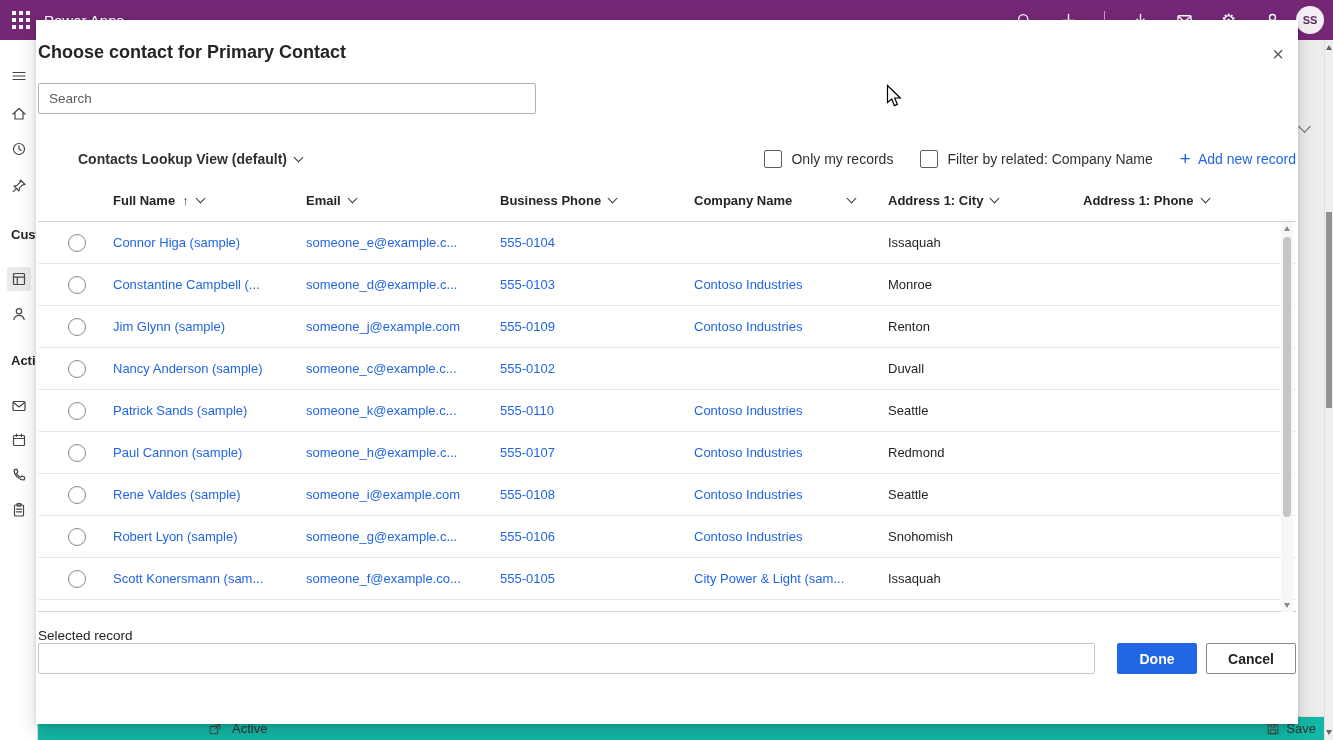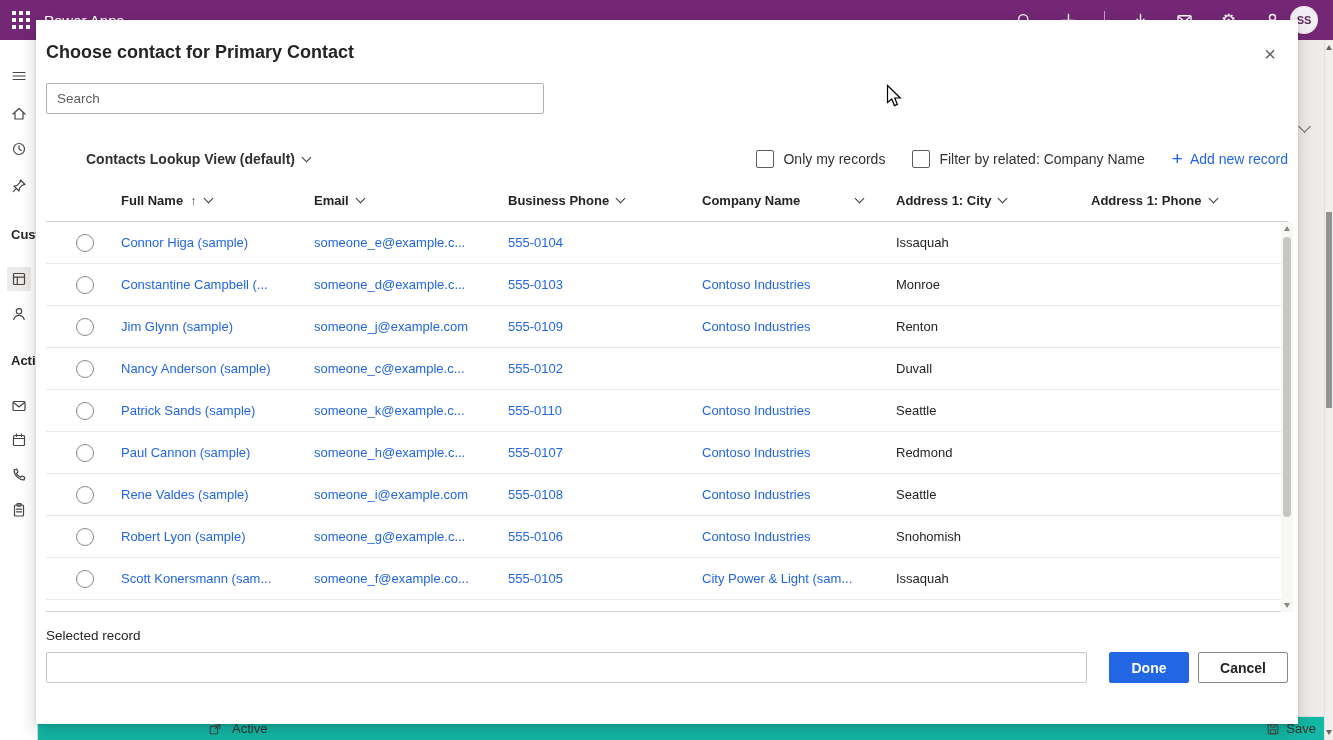--- a/index.html
+++ b/index.html
@@ -10,21 +10,21 @@
   
   .app-header { position:absolute; left:0; top:0; width:1333px; height:40px; background:#742774; display:flex; align-items:center; z-index:1; }
   .waffle { margin-left:12px; display:grid; grid-template-columns:repeat(3,4px); grid-gap:3px; cursor:pointer; }
   .waffle span { width:4px; height:4px; background:#fff; }
   .brand { color:#fff; font-size:15px; margin-left:14px; white-space:nowrap; }
   .header-icons { position:absolute; right:52px; top:0; height:40px; display:flex; align-items:center; gap:27px; }
   .hicon { width:17px; height:17px; color:#fff; cursor:pointer; }
   .hicon svg { width:17px; height:17px; stroke:#fff; fill:none; stroke-width:1.4; stroke-linecap:round; stroke-linejoin:round; }
   .hdr-divider { width:1px; height:18px; background:rgba(255,255,255,.55); }
   .gear-glyph { font-size:17px; line-height:17px; text-align:center; }
-  .avatar { position:absolute; right:15px; top:6px; width:28px; height:28px; border-radius:50%; background:#f3eef3; color:#5c2d5c; font-size:11px; font-weight:700; display:flex; align-items:center; justify-content:center; cursor:pointer; }
+  .avatar { position:absolute; right:9px; top:6px; width:28px; height:28px; border-radius:50%; background:#f3eef3; color:#5c2d5c; font-size:11px; font-weight:700; display:flex; align-items:center; justify-content:center; cursor:pointer; }
 
   
   .sidebar { position:absolute; left:0; top:40px; bottom:0; width:38px; background:#fff; border-right:1px solid #e1dfdd; z-index:1; overflow:hidden; }
   .side-item { position:absolute; left:11px; width:16px; height:16px; cursor:pointer; }
   .side-item svg { width:16px; height:16px; stroke:#484644; fill:none; stroke-width:1.2; stroke-linecap:round; stroke-linejoin:round; }
   .side-label { position:absolute; left:11px; font-size:13px; font-weight:600; color:#242424; white-space:nowrap; }
   .side-sel { position:absolute; left:7px; top:227px; width:24px; height:24px; background:#edebe9; border-radius:2px; }
 
   
   .page-scrollbar { position:absolute; right:0; top:40px; bottom:0; width:9px; background:#f0efee; border-left:1px solid #e3e1df; z-index:1; }
@@ -35,21 +35,21 @@
   .bg-chev { position:absolute; left:1300px; top:122px; width:9px; height:9px; border-right:1.6px solid #605e5c; border-bottom:1.6px solid #605e5c; transform:rotate(45deg); z-index:1; }
 
   
   .status-bar { position:absolute; left:38px; right:9px; bottom:0; height:24px; background:#14b8a6; border-top:1px solid #e1dfdd; z-index:1; display:flex; align-items:center; }
   .status-left { margin-left:170px; display:flex; align-items:center; gap:10px; }
   .status-left svg, .save-btn svg { width:14px; height:14px; stroke:#484644; fill:none; stroke-width:1.2; stroke-linecap:round; stroke-linejoin:round; }
   .status-text, .save-text { font-size:13px; color:#323130; white-space:nowrap; }
   .save-btn { margin-left:auto; margin-right:8px; display:flex; align-items:center; gap:6px; cursor:pointer; }
 
   
-  .modal { position:absolute; left:36px; top:20px; width:1262px; height:704px; background:#fff; z-index:5; padding:0 10px;
+  .modal { position:absolute; left:36px; top:20px; width:1262px; height:704px; background:#fff; z-index:5; padding:0 2px;
            box-shadow:0 8px 18px rgba(0,0,0,.16), 0 1px 4px rgba(0,0,0,.12); }
   .modal-head { padding-top:22px; display:flex; align-items:flex-start; justify-content:space-between; }
   .dialog-title { font-size:18px; font-weight:600; color:#252423; }
   .close-btn { border:none; background:none; font-size:20px; line-height:20px; color:#605e5c; cursor:pointer; margin-top:2px; margin-right:12px; }
   .search-input { margin-top:19px; width:498px; height:31px; border:1px solid #b3b0ad; border-radius:2px; padding:0 10px; font-size:13.5px; color:#252423; display:block; }
   .search-input::placeholder { color:#605e5c; }
   .toolbar { margin-top:33px; display:flex; align-items:center; justify-content:space-between; height:24px; }
   .view-sel { display:flex; align-items:center; font-size:14px; font-weight:600; color:#323130; cursor:pointer;margin-left:40px; }
   .toolbar-right { display:flex; align-items:center; gap:27px; }
   .cb-group { display:flex; align-items:center; gap:9px; font-size:14px; color:#323130; cursor:pointer; }
@@ -76,21 +76,21 @@
   .col-city  { width:195px; }
   .col-addr  { flex:1; }
 
   
   .grid-scrollbar { position:absolute; left:1245px; top:202px; width:12px; height:390px; background:#f8f7f6; }
   .gs-thumb { position:absolute; left:2px; width:8px; top:15px; height:280px; background:#c8c6c4; border-radius:4px; }
   .gs-up { position:absolute; top:4px; left:2.5px; width:0; height:0; border-left:3.5px solid transparent; border-right:3.5px solid transparent; border-bottom:5px solid #8a8886; }
   .gs-down { position:absolute; bottom:4px; left:2.5px; width:0; height:0; border-left:3.5px solid transparent; border-right:3.5px solid transparent; border-top:5px solid #8a8886; }
 
   .selected-label { margin-top:16px; font-size:13.5px; color:#252423; }
-  .modal-footer { margin-top:9px; display:flex; align-items:center; }
+  .modal-footer { display:flex; align-items:center; }
   .selected-input { flex:1; height:31px; border:1px solid #c8c6c4; border-radius:2px; padding:0 10px; font-size:13.5px; }
   .done-btn { margin-left:22px; width:80px; height:31px; background:#2266E3; border:1px solid #2266E3; border-radius:2px; color:#fff; font-size:14px; font-weight:600; cursor:pointer; }
   .cancel-btn { margin-left:9px; width:90px; height:31px; background:#fff; border:1px solid #8a8886; border-radius:2px; color:#252423; font-size:14px; font-weight:600; cursor:pointer; }
 
   .cursor { position:absolute; left:886px; top:84px; z-index:50; pointer-events:none; }
 </style>
 </head>
 <body>
 
 <header class="app-header">

